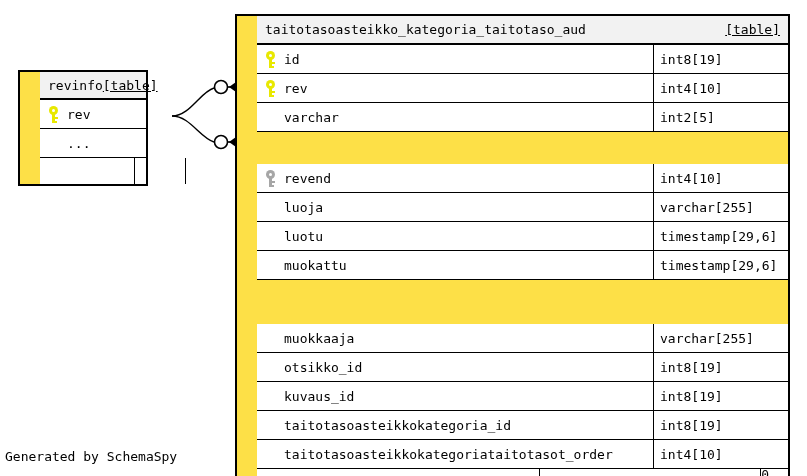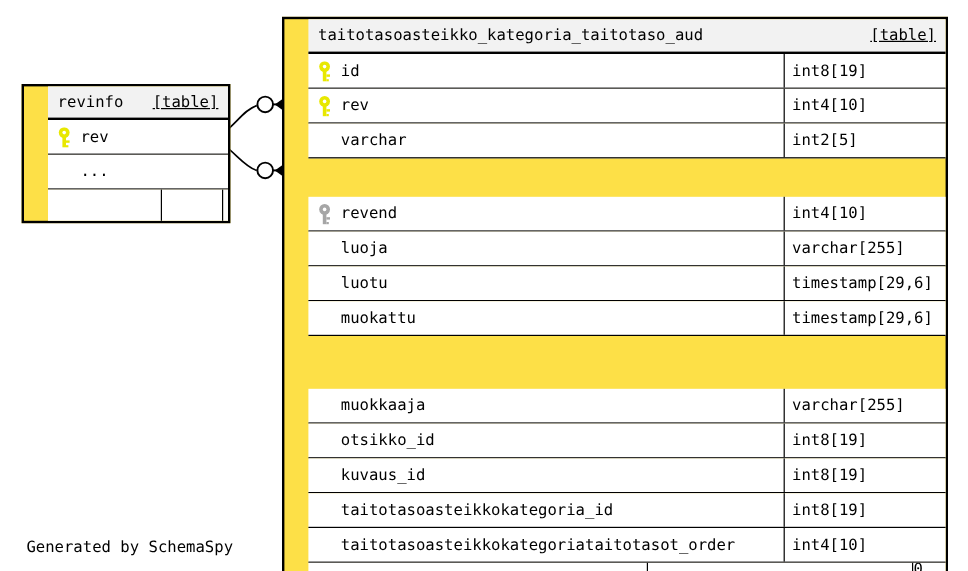--- a/index.html
+++ b/index.html
@@ -168,21 +168,21 @@
     <circle cx="221" cy="87" r="6.5" fill="#ffffff" stroke="#000000" stroke-width="1.6"></circle>
     <circle cx="221" cy="142" r="6.5" fill="#ffffff" stroke="#000000" stroke-width="1.6"></circle>
 
     <line x1="227.5" y1="87" x2="236" y2="87" stroke="#000000" stroke-width="1.6"></line>
     <line x1="227.5" y1="142" x2="236" y2="142" stroke="#000000" stroke-width="1.6"></line>
 
     <path d="M236,82 L236,92 L229,87 Z" fill="#000000"></path>
     <path d="M236,137 L236,147 L229,142 Z" fill="#000000"></path>
   </svg>
 
-  <div class="entity" id="entity-revinfo" style="left:18px; top:70px; width:174px;">
+  <div class="entity" id="entity-revinfo" style="left:18px; top:70px; width:130px;">
     <div class="entity-header" style="height:28px;">
       <span class="tname">revinfo</span>
       <span class="ttag">[table]</span>
     </div>
     <div id="revinfo-rows">
         <div class="row" style="height: 29px;">
           <div class="cell-name">
             <span class="key pk">
               <span class="head"></span>
               <span class="hole"></span>
@@ -316,15 +316,15 @@
           <div class="cell-type" style="width: 135px; flex: 0 0 135px;">int4[10]</div>
         </div>
       </div>
     <div class="footer" style="height:26px;">
       <div class="fseg fl" style="width:218px;">&lt; 2</div>
       <div class="fseg fl divl" style="width:200px;"></div>
       <div class="fseg fr divl" style="flex:1 1 auto;">0 &gt;</div>
     </div>
   </div>
 
-  <div class="caption" style="left:22px; top:449px;">Generated by SchemaSpy</div>
+  <div class="caption" style="left:5px; top:449px;">Generated by SchemaSpy</div>
 
 </div>
 
 </body></html>

